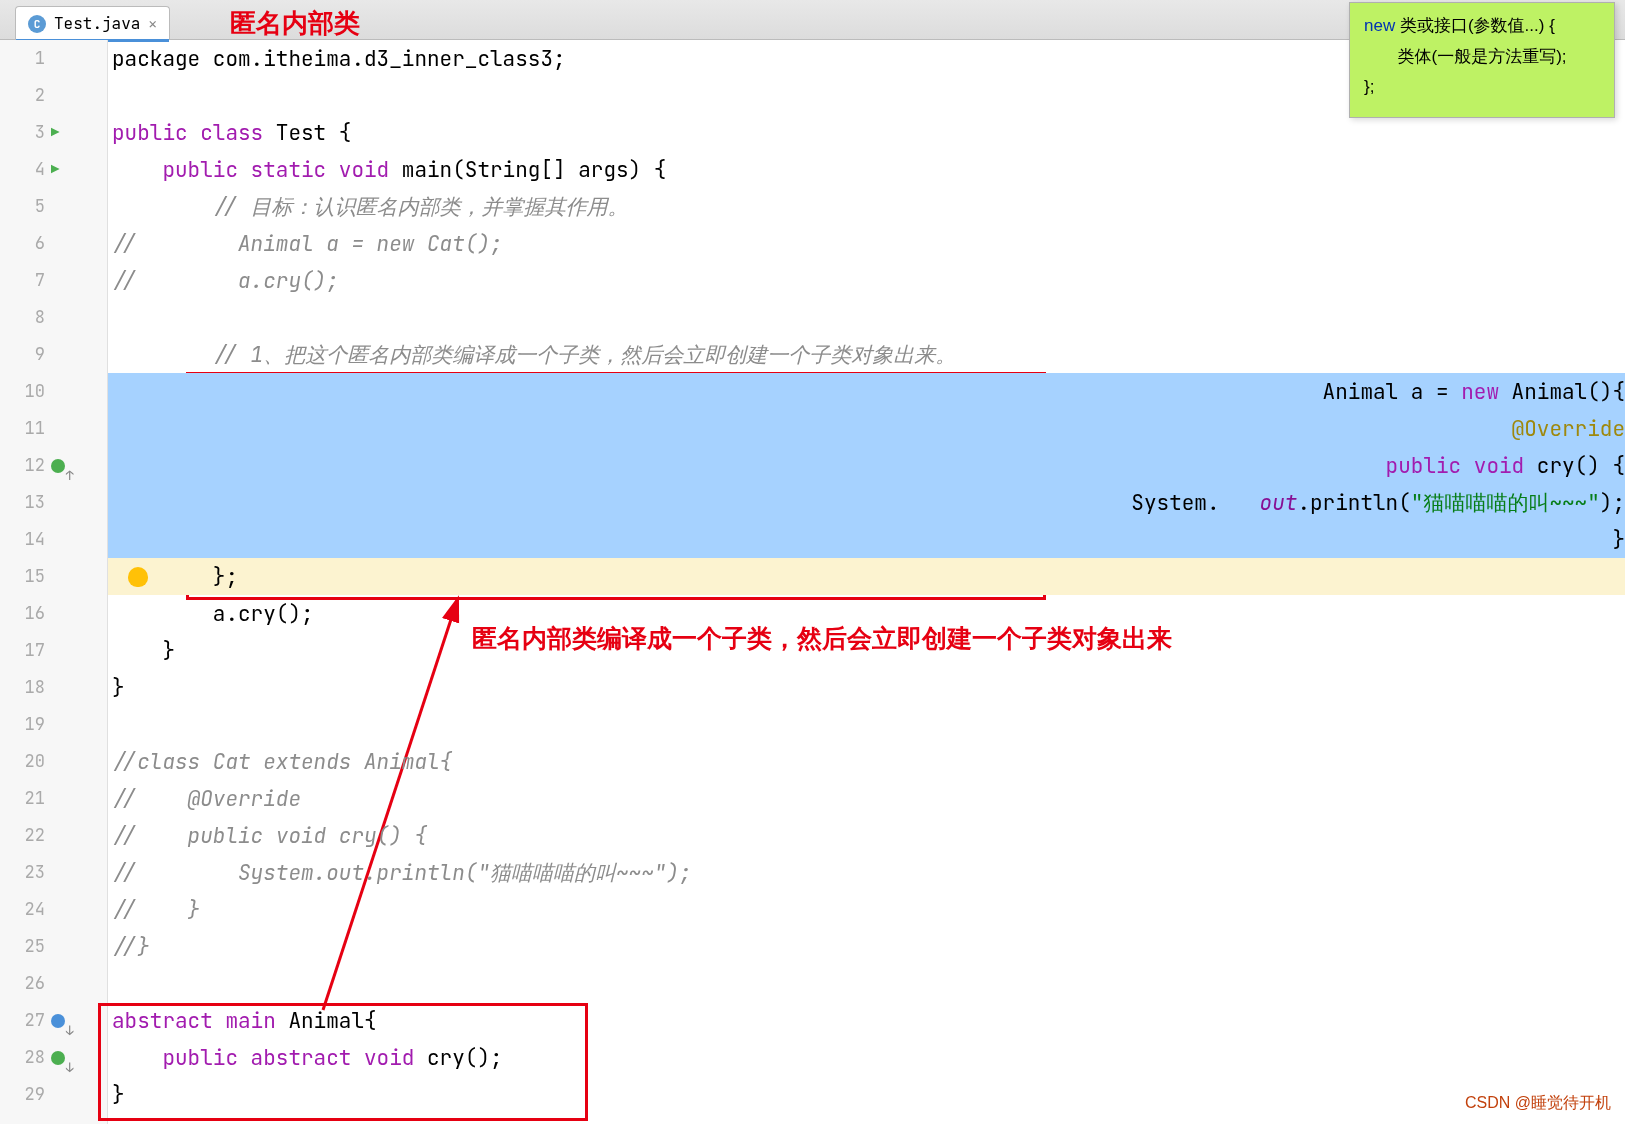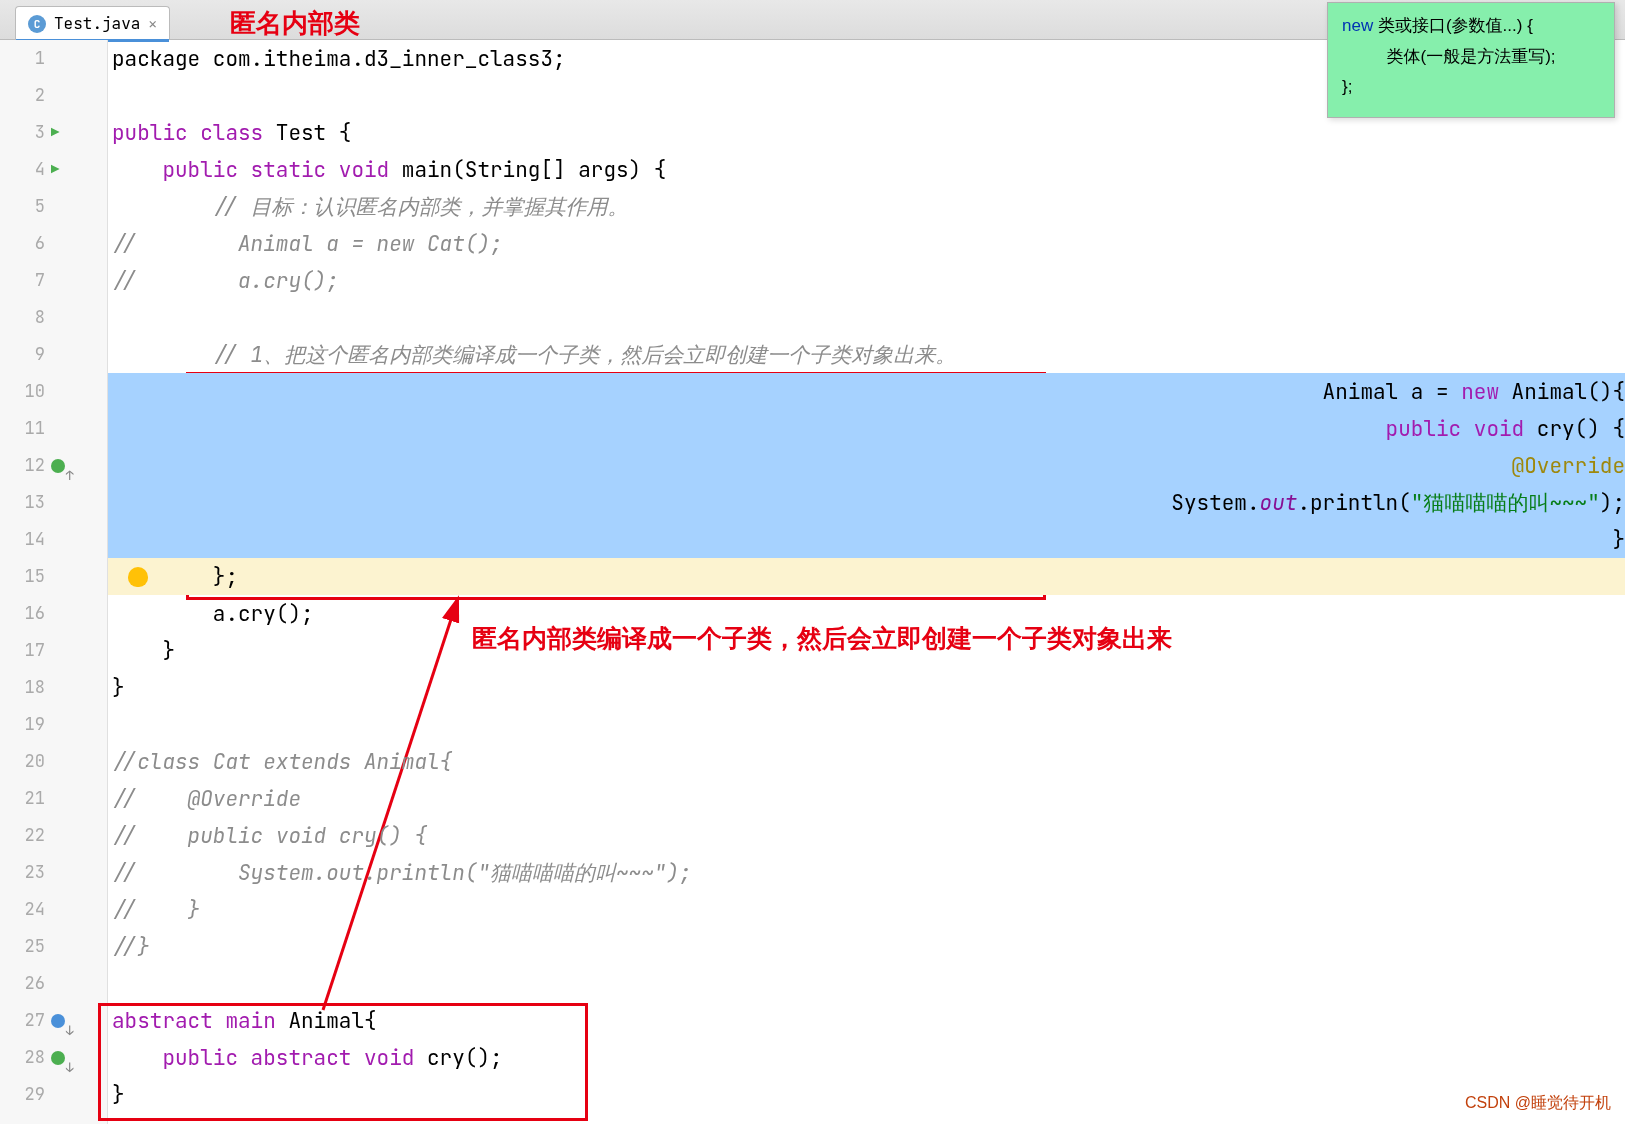--- a/index.html
+++ b/index.html
@@ -135,21 +135,21 @@
       transform: translateY(-50%);
       width: 20px;
       height: 20px;
       background: #ffc107;
       border-radius: 50% 50% 45% 45%;
     }
     .kw { color: #a21caf; font-weight: 400; }
     .str { color: #067d17; }
     .com { color: #8c8c8c; font-style: italic; text-align: center; }
     .ann { color: #9e880d; }
-    .field-static { color: #871094; font-style: italic; }
+    .field-static { color: #871094; font-style: italic; margin-left: 40px; }
     .box-new {
       position: absolute;
       border: 2px solid #4a72d6;
       pointer-events: none;
     }
     .red-box {
       position: absolute;
       border: 3px solid #e60012;
       pointer-events: none;
     }
@@ -162,22 +162,22 @@
       margin-left: 24px;
     }
     .arrow-svg {
       position: absolute;
       pointer-events: none;
     }
     .tooltip {
       position: absolute;
       right: 10px;
       top: 2px;
-      width: 288px;
-      background: #86efac;
+      width: 266px;
+      background: #bef264;
       border: 1px solid #b0b0b0;
       box-shadow: 2px 2px 6px rgba(0,0,0,0.15);
       padding: 8px 14px 14px 14px;
       font-size: 17px;
       font-family: "Microsoft YaHei", sans-serif;
       line-height: 1.8;
     }
     .tooltip .kw2 { color: #0033b3; }
     .watermark {
       position: absolute;
@@ -351,22 +351,22 @@
   <div class="code-line"><span>package </span><span>com.itheima.d3_inner_class3;</span></div>
       <div class="code-line"></div>
       <div class="code-line"><span class="kw">public class </span><span>Test {</span></div>
       <div class="code-line"><span>    </span><span class="kw">public static void </span><span>main(String[] args) {</span></div>
       <div class="code-line"><span>        </span><span class="com">// 目标：认识匿名内部类，并掌握其作用。</span></div>
       <div class="code-line"><span class="com">//        Animal a = new Cat();</span></div>
       <div class="code-line"><span class="com">//        a.cry();</span></div>
       <div class="code-line"></div>
       <div class="code-line"><span>        </span><span class="com">// 1、把这个匿名内部类编译成一个子类，然后会立即创建一个子类对象出来。</span></div>
       <div class="code-line highlight-sel"><span>        Animal a = </span><span class="kw">new </span><span>Animal(){</span></div>
+      <div class="code-line highlight-sel"><span>            </span><span class="ann">@Override</span></div>
       <div class="code-line highlight-sel"><span>            </span><span class="kw">public void </span><span>cry() {</span></div>
-      <div class="code-line highlight-sel"><span>            </span><span class="ann">@Override</span></div>
       <div class="code-line highlight-sel"><span>                System.</span><span class="field-static">out</span><span>.println(</span><span class="str">"猫喵喵喵的叫~~~"</span><span>);</span></div>
       <div class="code-line highlight-sel"><span>            }</span></div>
       <div class="code-line highlight-cur"><span class="bulb"></span><span>        };</span></div>
       <div class="code-line"><span>        a.cry();</span></div>
       <div class="code-line"><span>    }</span></div>
       <div class="code-line"><span>}</span></div>
       <div class="code-line"></div>
       <div class="code-line"><span class="com">//class Cat extends Animal{</span></div>
       <div class="code-line"><span class="com">//    @Override</span></div>
       <div class="code-line"><span class="com">//    public void cry() {</span></div>

